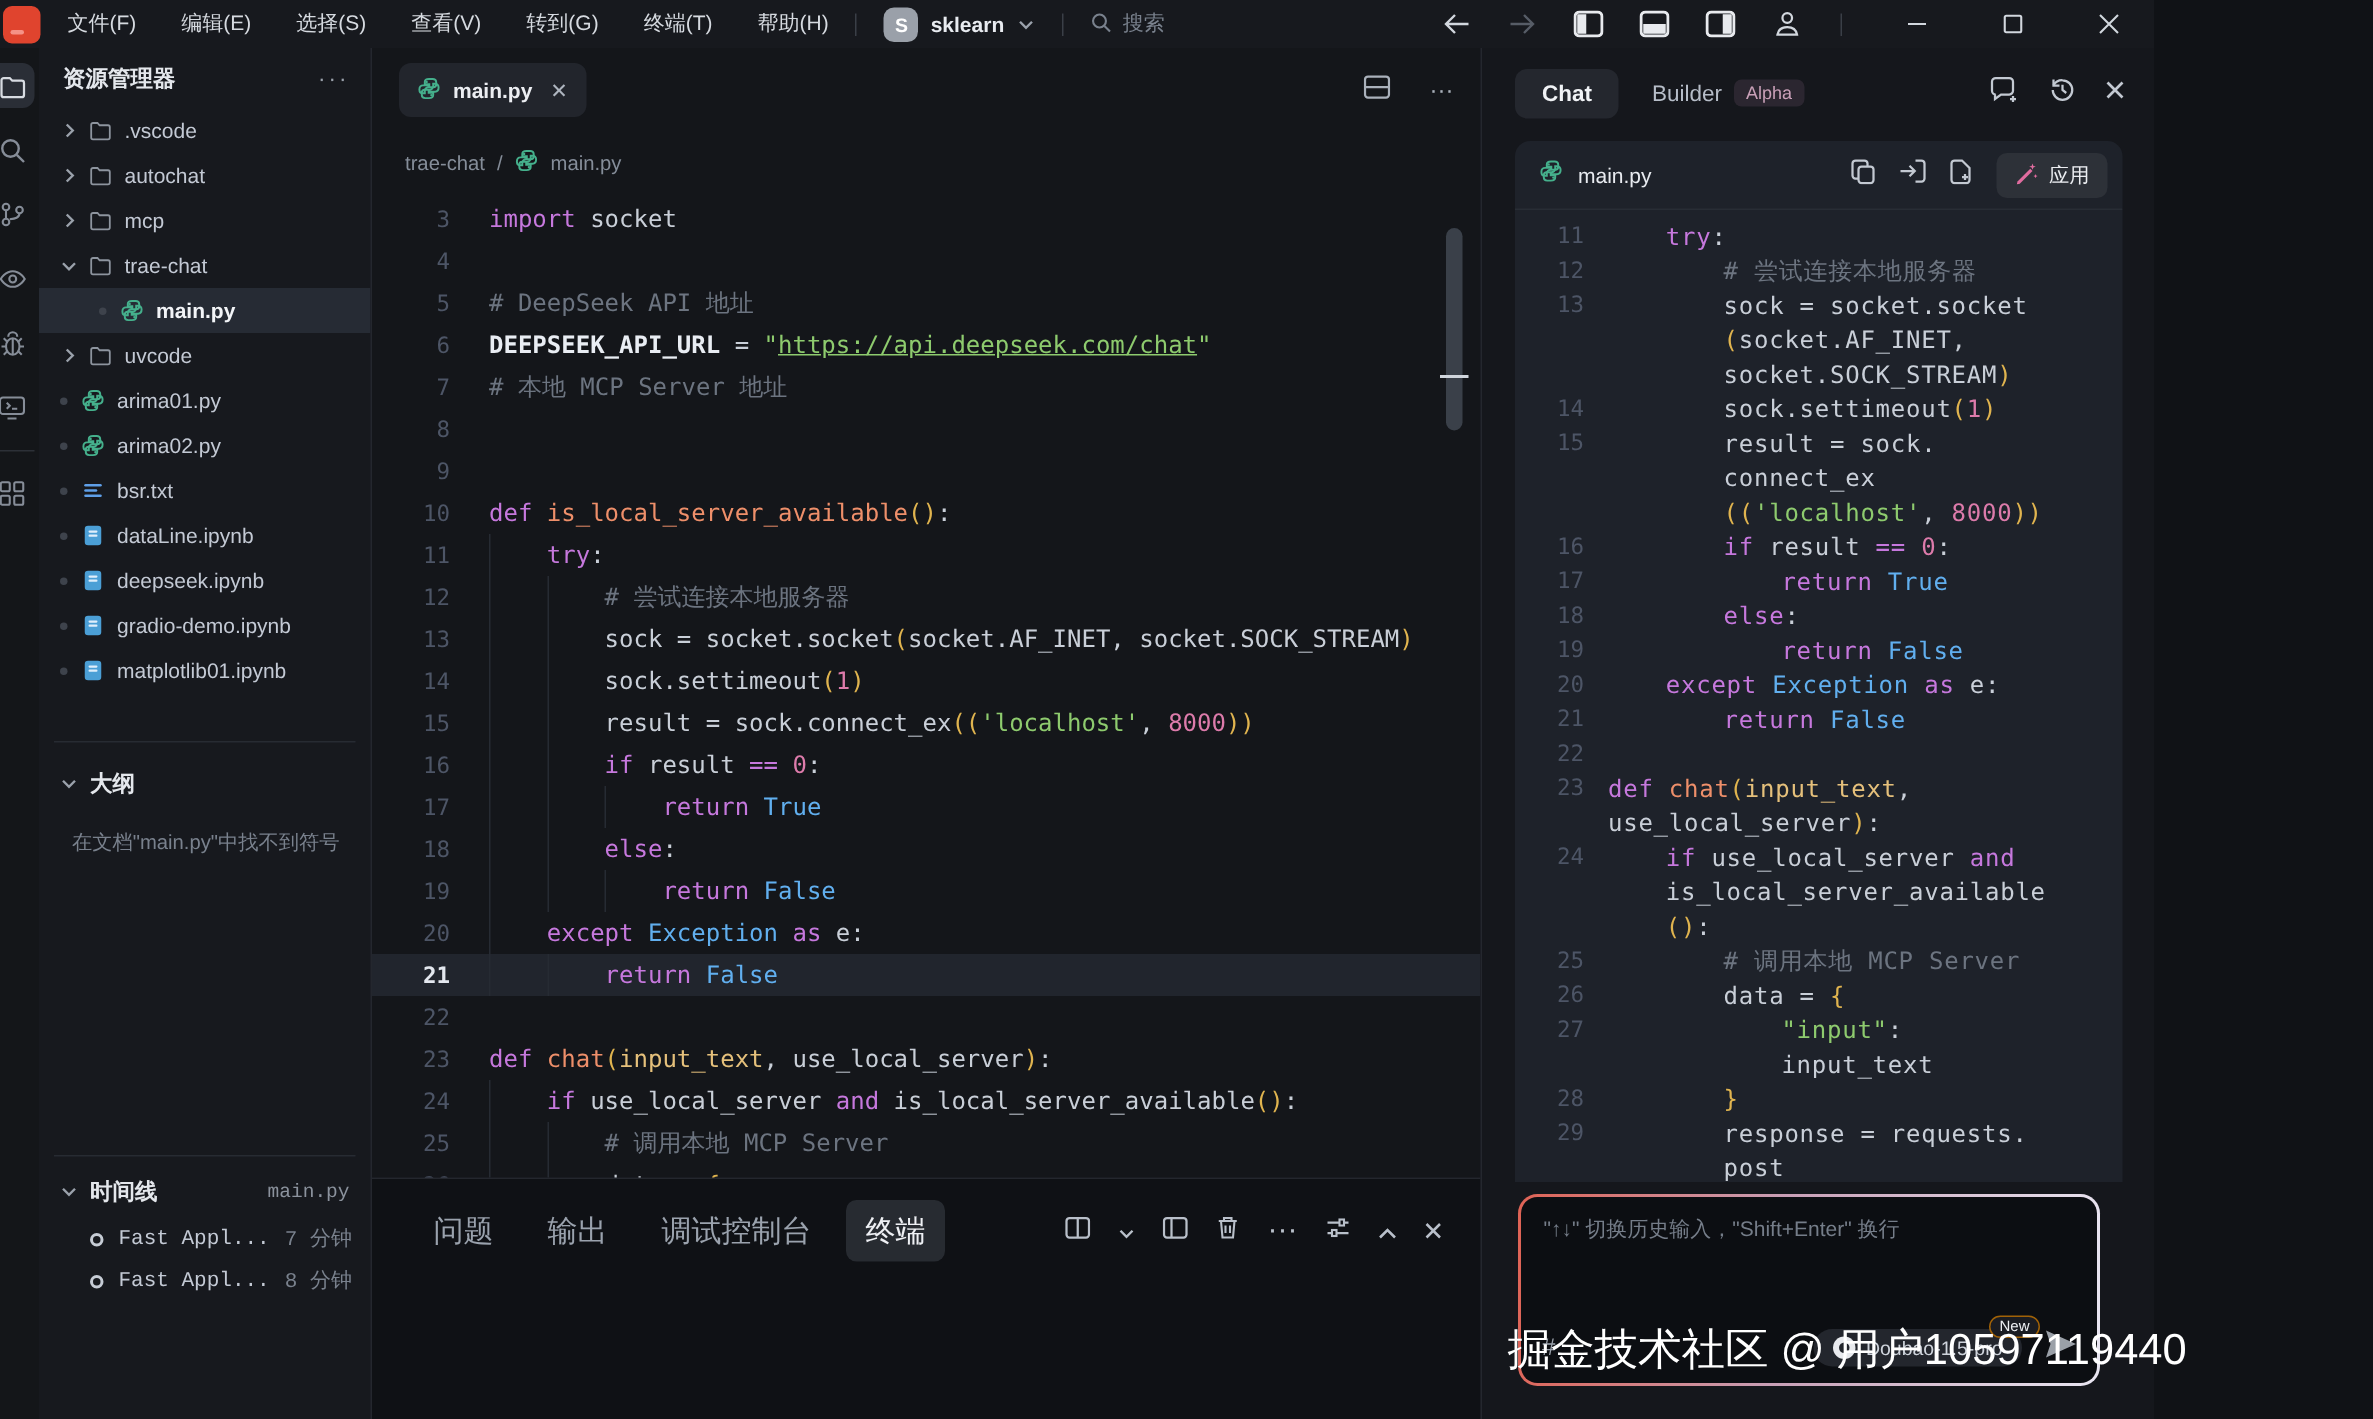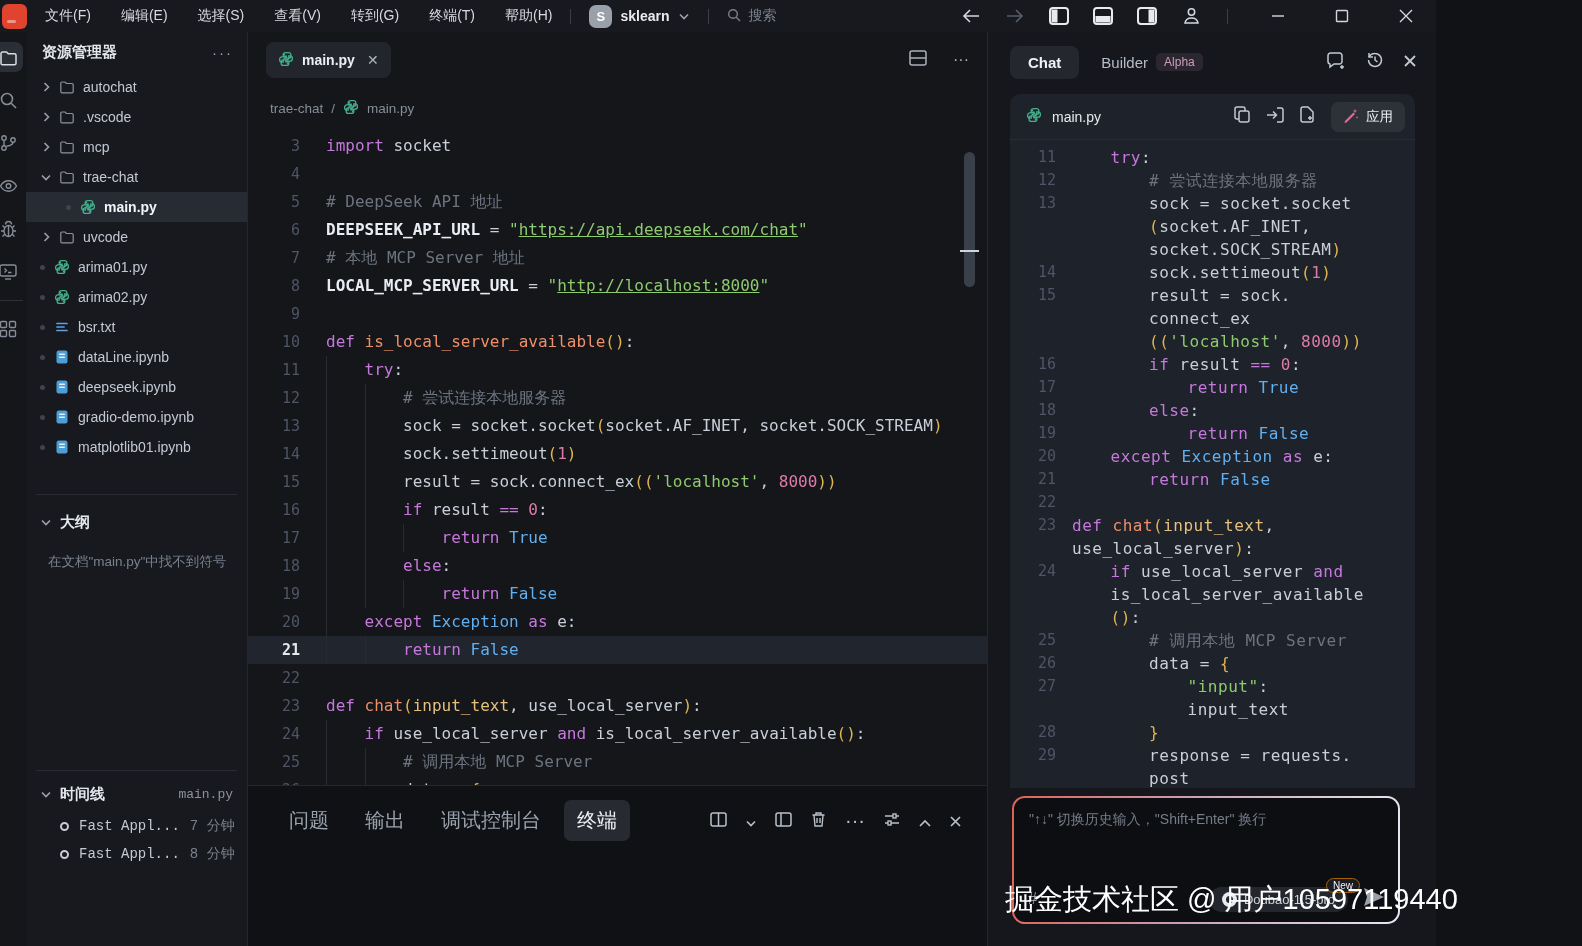--- a/index.html
+++ b/index.html
@@ -271,34 +271,34 @@
             <span class="chev">
               <svg width="7" height="10" viewBox="0 0 7 10">
                 <path d="M1.5 1l4 4-4 4" stroke="#9aa1ab" stroke-width="1.6" fill="none"></path>
               </svg>
             </span>
             <span class="ficon">
               <svg width="16" height="16" viewBox="0 0 16 16">
                 <path d="M1.8 4.2c0-.7.5-1.2 1.2-1.2h3l1.4 1.5h5.6c.7 0 1.2.5 1.2 1.2v7c0 .7-.5 1.2-1.2 1.2H3c-.7 0-1.2-.5-1.2-1.2z" fill="none" stroke="#8d949e" stroke-width="1.2"></path>
               </svg>
             </span>
-            <span>autochat</span>
+            <span>.vscode</span>
           </div>
           <div class="tree-row">
             <span class="chev">
               <svg width="7" height="10" viewBox="0 0 7 10">
                 <path d="M1.5 1l4 4-4 4" stroke="#9aa1ab" stroke-width="1.6" fill="none"></path>
               </svg>
             </span>
             <span class="ficon">
               <svg width="16" height="16" viewBox="0 0 16 16">
                 <path d="M1.8 4.2c0-.7.5-1.2 1.2-1.2h3l1.4 1.5h5.6c.7 0 1.2.5 1.2 1.2v7c0 .7-.5 1.2-1.2 1.2H3c-.7 0-1.2-.5-1.2-1.2z" fill="none" stroke="#8d949e" stroke-width="1.2"></path>
               </svg>
             </span>
-            <span>.vscode</span>
+            <span>autochat</span>
           </div>
           <div class="tree-row">
             <span class="chev">
               <svg width="7" height="10" viewBox="0 0 7 10">
                 <path d="M1.5 1l4 4-4 4" stroke="#9aa1ab" stroke-width="1.6" fill="none"></path>
               </svg>
             </span>
             <span class="ficon">
               <svg width="16" height="16" viewBox="0 0 16 16">
                 <path d="M1.8 4.2c0-.7.5-1.2 1.2-1.2h3l1.4 1.5h5.6c.7 0 1.2.5 1.2 1.2v7c0 .7-.5 1.2-1.2 1.2H3c-.7 0-1.2-.5-1.2-1.2z" fill="none" stroke="#8d949e" stroke-width="1.2"></path>
@@ -505,21 +505,21 @@
             </svg></span>
         <span>main.py</span>
       </div>
       <div class="code-area">
         <div class="lines">
             <div class="ln-row"><span class="gut">3</span><span class="codecol"><span class="c-kw">import </span><span class="c-txt">socket</span></span></div>
             <div class="ln-row"><span class="gut">4</span><span class="codecol"></span></div>
             <div class="ln-row"><span class="gut">5</span><span class="codecol"><span class="c-com"># DeepSeek API 地址</span></span></div>
             <div class="ln-row"><span class="gut">6</span><span class="codecol"><span class="c-var">DEEPSEEK_API_URL</span><span class="c-txt"> = </span><span class="c-str">"</span><span class="c-url">https://api.deepseek.com/chat</span><span class="c-str">"</span></span></div>
             <div class="ln-row"><span class="gut">7</span><span class="codecol"><span class="c-com"># 本地 MCP Server 地址</span></span></div>
-            <div class="ln-row"><span class="gut">8</span><span class="codecol"><span class="c-var">LOCAL_MCP_SERVER_URL</span><span class="c-txt"> = </span><span class="c-str">"</span><span class="c-url">http://localhost:8000</span><span class="c-str">"</span></span></div>
+            <div class="ln-row"><span class="gut">8</span></div>
             <div class="ln-row"><span class="gut">9</span><span class="codecol"></span></div>
             <div class="ln-row"><span class="gut">10</span><span class="codecol"><span class="c-kw">def </span><span class="c-fn">is_local_server_available</span><span class="c-p">()</span><span class="c-txt">:</span></span></div>
             <div class="ln-row"><span class="gut">11</span><span class="codecol"><span class="g"></span><span class="c-kw">try</span><span class="c-txt">:</span></span></div>
             <div class="ln-row"><span class="gut">12</span><span class="codecol"><span class="g"></span><span class="g"></span><span class="c-com"># 尝试连接本地服务器</span></span></div>
             <div class="ln-row"><span class="gut">13</span><span class="codecol"><span class="g"></span><span class="g"></span><span class="c-txt">sock = socket.socket</span><span class="c-p">(</span><span class="c-txt">socket.AF_INET, socket.SOCK_STREAM</span><span class="c-p">)</span></span></div>
             <div class="ln-row"><span class="gut">14</span><span class="codecol"><span class="g"></span><span class="g"></span><span class="c-txt">sock.settimeout</span><span class="c-p">(</span><span class="c-num">1</span><span class="c-p">)</span></span></div>
             <div class="ln-row"><span class="gut">15</span><span class="codecol"><span class="g"></span><span class="g"></span><span class="c-txt">result = sock.connect_ex</span><span class="c-p">((</span><span class="c-str">'localhost'</span><span class="c-txt">, </span><span class="c-num">8000</span><span class="c-p">))</span></span></div>
             <div class="ln-row"><span class="gut">16</span><span class="codecol"><span class="g"></span><span class="g"></span><span class="c-kw">if </span><span class="c-txt">result </span><span class="c-kw">== </span><span class="c-num">0</span><span class="c-txt">:</span></span></div>
             <div class="ln-row"><span class="gut">17</span><span class="codecol"><span class="g"></span><span class="g"></span><span class="g"></span><span class="c-kw">return </span><span class="c-bool">True</span></span></div>
             <div class="ln-row"><span class="gut">18</span><span class="codecol"><span class="g"></span><span class="g"></span><span class="c-kw">else</span><span class="c-txt">:</span></span></div>

